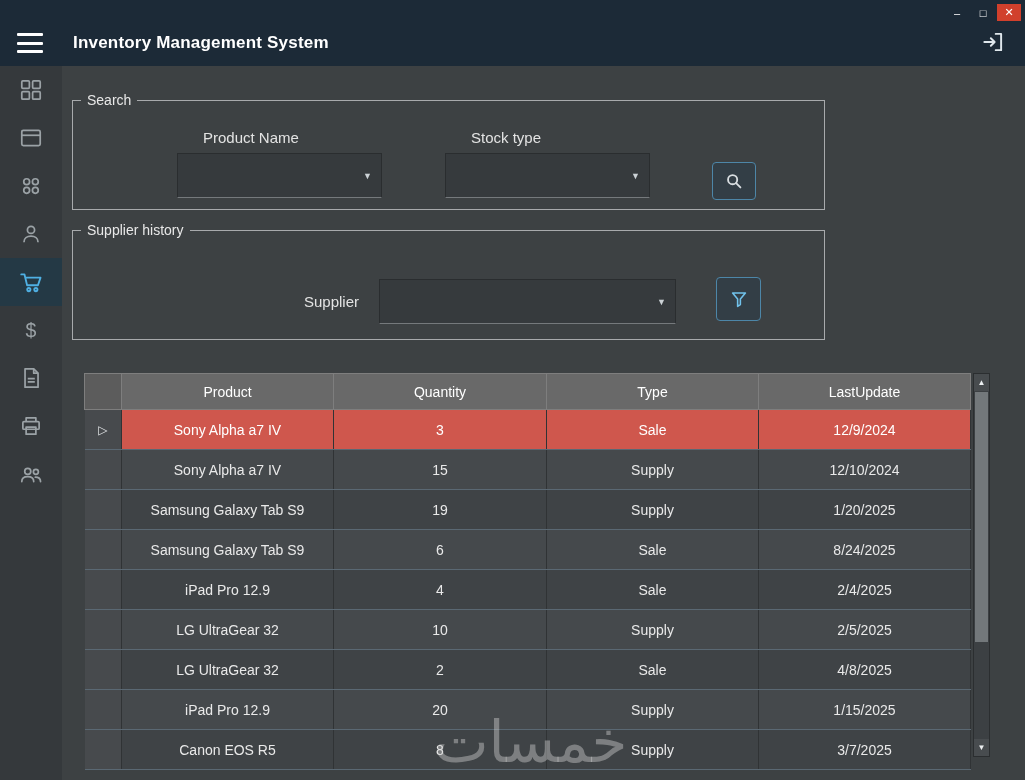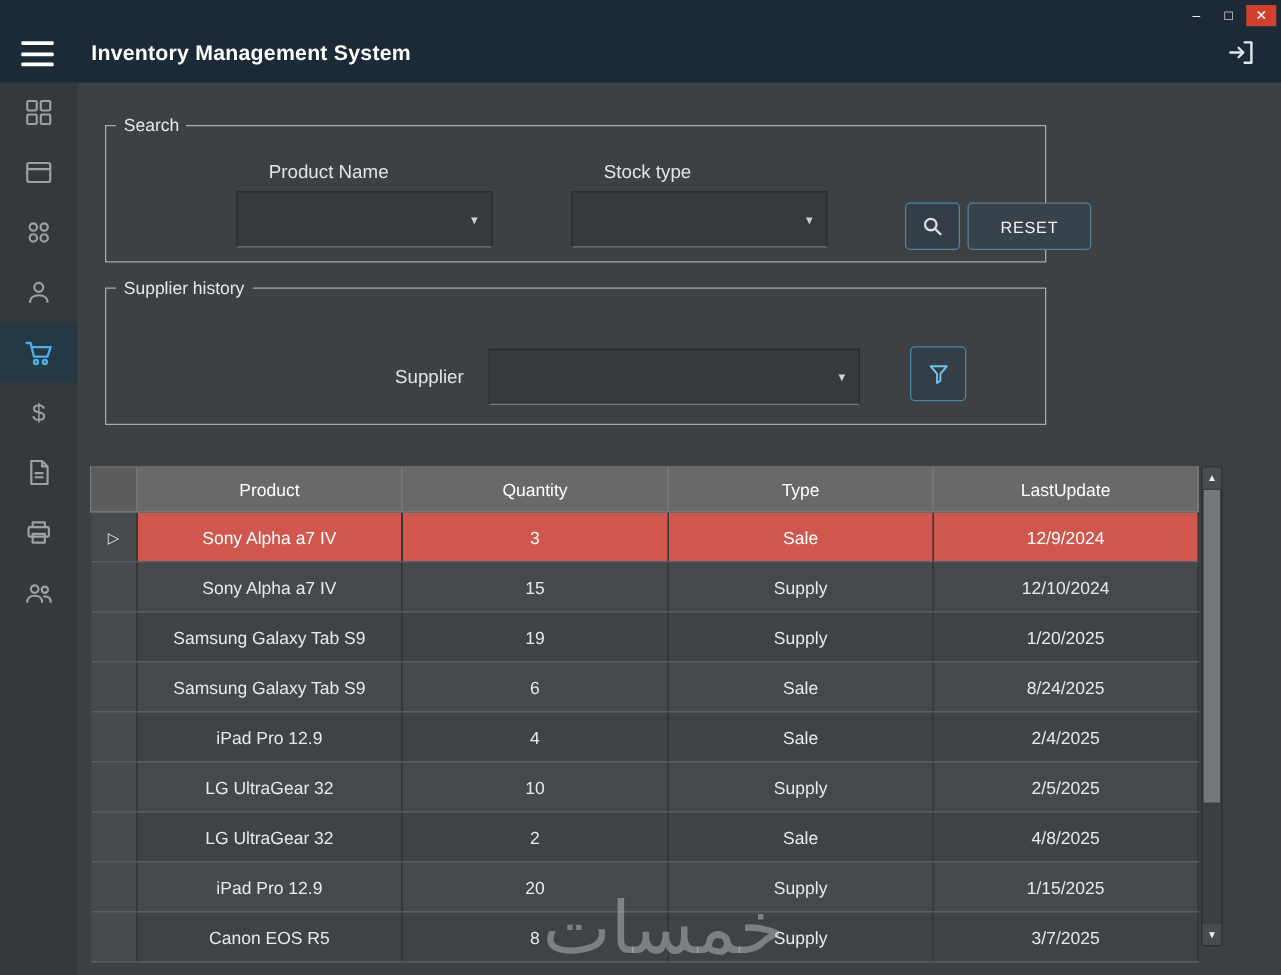--- a/index.html
+++ b/index.html
@@ -23,39 +23,39 @@
 
   
   .sidebar { position:absolute; left:0; top:66px; width:62px; height:714px; background:#35393c; z-index:5; }
   .side-item { height:48px; display:flex; align-items:center; justify-content:center; cursor:pointer; color:#9ba2a6; }
   .side-item.selected { background:#243945; color:#4fb0e3; }
   .side-item svg { width:26px; height:26px; }
 
   
   .main { position:absolute; left:62px; top:66px; width:963px; height:714px; }
 
-  fieldset.panel { position:absolute; border:1px solid #a8aaac; left:22px; width:753px; height:118px; background:transparent; }
+  fieldset.panel { position:absolute; border:1px solid #a8aaac; left:10px; width:753px; height:118px; background:transparent; }
   fieldset.panel legend { margin-left:8px; padding:0 6px; font-size:14px; color:#e8e8e8; }
   #search-panel { top:26px; }
   #supplier-panel { top:156px; }
 
   .field-label { position:absolute; font-size:15px; color:#e3e3e3;margin-left:24px; }
 
   .combo { position:absolute; background:#363a3d; border:1px solid #2a2d2f; border-bottom:1px solid #75797c;
            display:flex; align-items:center; padding:0 24px 0 10px; cursor:pointer; }
   .combo .val { flex:1; font-size:14px; color:#e9e9e9; overflow:hidden; white-space:nowrap; }
   .combo .arr { position:absolute; right:9px; top:50%; transform:translateY(-50%); font-size:9px; color:#ccd2d6; }
 
   .icon-btn { position:absolute; background:#333e46; border:1px solid #4d86a8; border-radius:4px;
               display:flex; align-items:center; justify-content:center; cursor:pointer; }
   .reset-btn { position:absolute; background:#37424a; border:1px solid #56809a; border-radius:4px;
                color:#f0f3f5; font-size:13px; letter-spacing:.6px; cursor:pointer; }
 
   
-  .table-wrap { position:absolute; left:10px; top:307px; width:908px; height:407px; overflow:hidden; }
+  .table-wrap { position:absolute; left:22px; top:307px; width:908px; height:407px; overflow:hidden; }
   table.grid { border-collapse:collapse; table-layout:fixed; width:886px; }
   table.grid th { height:36px; background:#696969; color:#ffffff; font-weight:normal; font-size:14px;
                   border:1px solid #7e7e7e; cursor:pointer; }
   table.grid th.corner { background:#5c5c5c; width:37px; cursor:default; }
   table.grid td { height:40px; text-align:center; font-size:14px; color:#e9e9e9;
                   border-right:1px solid #303335; border-bottom:1px solid #5a6873; overflow:hidden; }
   tr.odd td { background:#3f4346; }
   tr.even td { background:#45494c; }
   table.grid td.rowhead { background:#474a4d; width:37px; font-size:12px; color:#e3e6e8; }
   tr.selected td { background:#cf574d; color:#ffffff; }
@@ -177,21 +177,20 @@
     <div class="combo" style="left:372px; top:45px; width:205px; height:45px;">
       <span class="val"></span>
       <span class="arr">▼</span>
     </div>
     <button class="icon-btn" style="left:639px; top:54px; width:44px; height:38px;">
       <svg viewBox="0 0 24 24" width="22" height="22" fill="none" stroke="#d9dee1" stroke-width="2" stroke-linecap="round">
         <circle cx="10.5" cy="10.5" r="5"></circle>
           <path d="M14.3 14.3 L19 19"></path>
       </svg>
     </button>
-    <button class="reset-btn" style="left:689px; top:54px; width:99px; height:38px;">RESET</button>
   </fieldset>
 
   <fieldset class="panel" id="supplier-panel">
     <legend>Supplier history</legend>
     <span class="field-label" style="left:207px; top:55px;">Supplier</span>
     <div class="combo" style="left:306px; top:41px; width:297px; height:45px;">
       <span class="val"></span>
       <span class="arr">▼</span>
     </div>
     <button class="icon-btn" style="left:643px; top:39px; width:45px; height:44px;">

